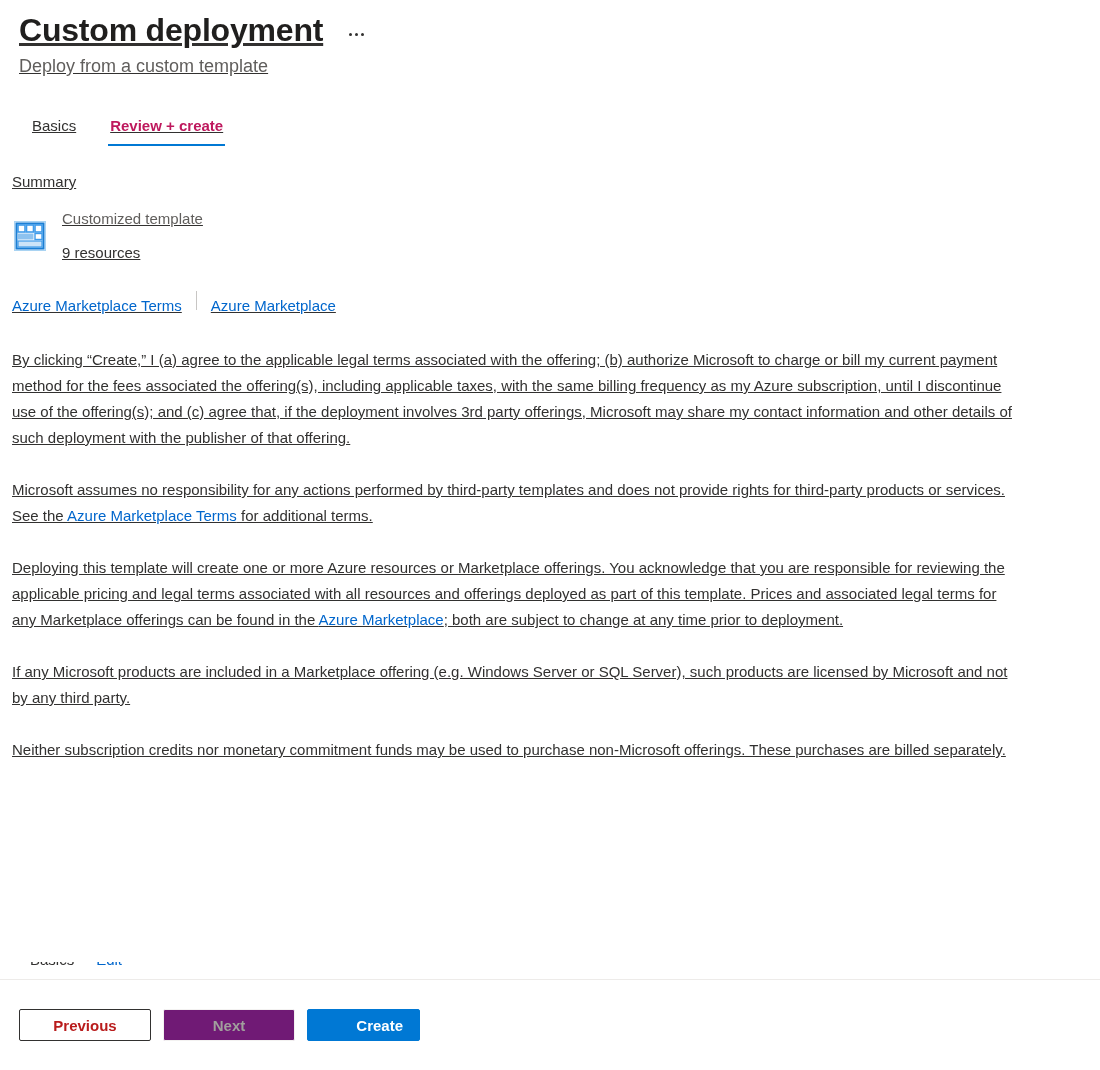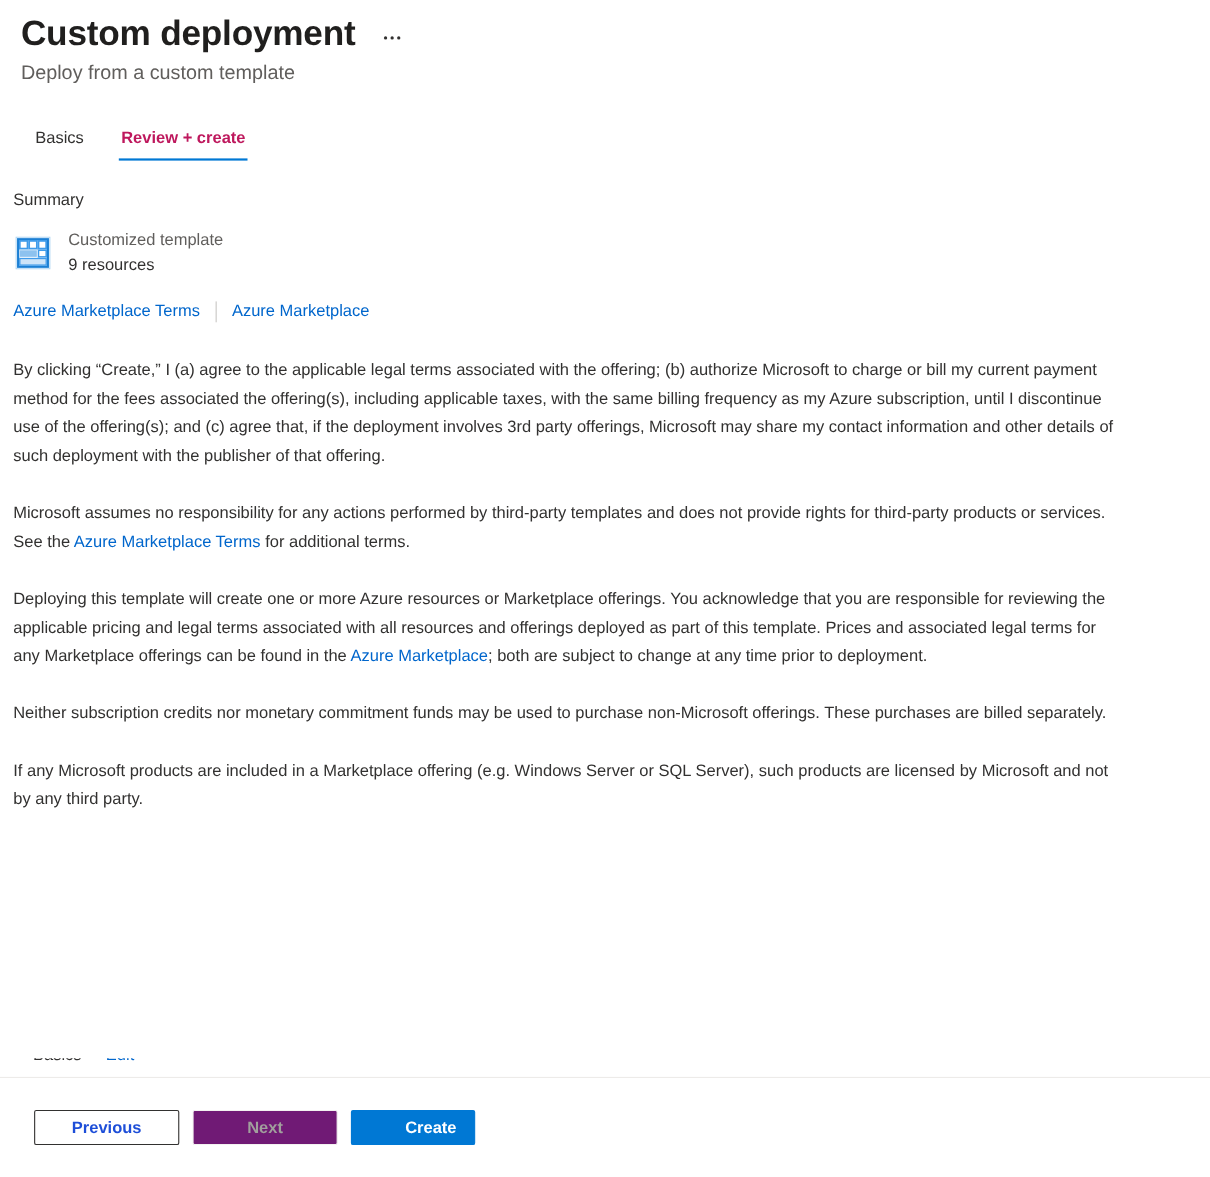--- a/index.html
+++ b/index.html
@@ -10,20 +10,21 @@
     height: 1070px;
     background: #ffffff;
     font-family: "Liberation Sans", sans-serif;
     color: #323130;
     overflow: hidden;
   }
   .page {
     position: relative;
     width: 1100px;
     height: 1070px;
+    text-decoration: underline;
   }
 
   
   .header {
     padding: 10px 0 0 19px;
   }
   .title-row {
     display: flex;
     align-items: center;
     gap: 18px;
@@ -115,21 +116,21 @@
     margin: 17px 0 0 2px;
   }
   .tpl-icon {
     width: 32px;
     height: 30px;
     flex: 0 0 auto;
   }
   .summary-text {
     display: flex;
     flex-direction: column;
-    gap: 2px;
+    gap: 14px;
   }
   .summary-title {
     font-size: 15px;
     line-height: 20px;
     color: #605e5c;
   }
   .summary-sub {
     font-size: 15px;
     line-height: 20px;
     color: #323130;
@@ -141,20 +142,21 @@
     align-items: center;
     gap: 14px;
     margin: 22px 0 0 0;
   }
   .link {
     color: #0066cc;
     font-size: 15px;
     line-height: 20px;
     text-decoration: none;
     cursor: pointer;
+    margin-top: 11px;
   }
   .vdivider {
     width: 1px;
     height: 19px;
     background: #c8c6c4;
     display: block;
   }
 
   
   .legal {
@@ -219,22 +221,21 @@
     font-size: 15px;
     font-family: inherit;
     font-weight: 600;
     border-radius: 2px;
     cursor: pointer;
     padding: 0 16px;
   }
   .btn-secondary {
     background: #ffffff;
     border: 1px solid #323130;
-    color: #1d4ed8;
-    margin-left: 12px;
+    color: #b91c1c;
   }
   .btn-disabled {
     background: #701a75;
     border: 1px solid #f3f2f1;
     color: #a19f9d;
     cursor: default;
   }
   .btn-primary {
     background: #0078d4;
     border: 1px solid #0078d4;
@@ -299,24 +300,24 @@
       <p>
         <span>By clicking “Create,” I (a) agree to the applicable legal terms associated with the offering; (b) authorize Microsoft to charge or bill my current payment method for the fees associated the offering(s), including applicable taxes, with the same billing frequency as my Azure subscription, until I discontinue use of the offering(s); and (c) agree that, if the deployment involves 3rd party offerings, Microsoft may share my contact information and other details of such deployment with the publisher of that offering.</span>
       </p>
       <p>
         <span>Microsoft assumes no responsibility for any actions performed by third-party templates and does not provide rights for third-party products or services. See the </span><a class="link">Azure Marketplace Terms</a><span> for additional terms.</span>
       </p>
       <p>
         <span>Deploying this template will create one or more Azure resources or Marketplace offerings.  You acknowledge that you are responsible for reviewing the applicable pricing and legal terms associated with all resources and offerings deployed as part of this template.  Prices and associated legal terms for any Marketplace offerings can be found in the </span><a class="link">Azure Marketplace</a><span>; both are subject to change at any time prior to deployment.</span>
       </p>
       <p>
+        <span>If any Microsoft products are included in a Marketplace offering (e.g. Windows Server or SQL Server), such products are licensed by Microsoft and not by any third party.</span>
+      </p>
+      <p>
         <span>Neither subscription credits nor monetary commitment funds may be used to purchase non-Microsoft offerings. These purchases are billed separately.</span>
-      </p>
-      <p>
-        <span>If any Microsoft products are included in a Marketplace offering (e.g. Windows Server or SQL Server), such products are licensed by Microsoft and not by any third party.</span>
       </p>
     </div>
   </div>
 
   <div class="clipped-region">
     <div class="clipped-inner">
       <span class="clipped-head">Basics</span>
       <span class="clipped-link">Edit</span>
     </div>
   </div>

